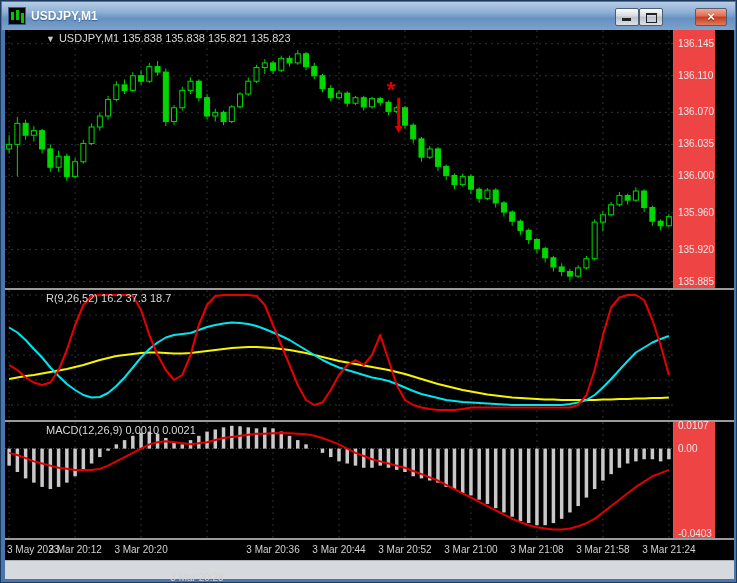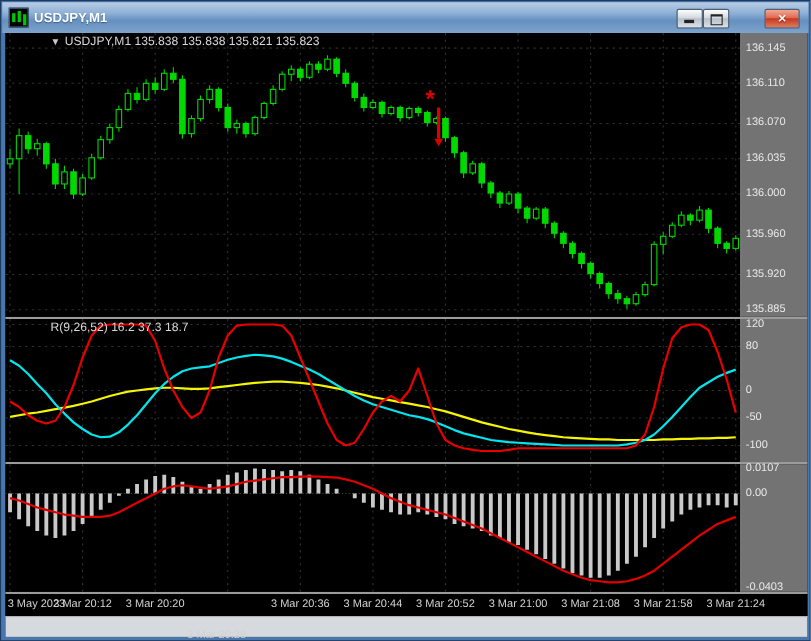--- a/index.html
+++ b/index.html
@@ -17,21 +17,21 @@
   .btn-max{right:72px;width:22px;}
   .btn-close{right:8px;width:30px;background:linear-gradient(180deg,#f2a793,#e06a50 45%,#c53a22 50%,#e07b5c);}
   .glyph-min{position:absolute;left:6px;bottom:4px;width:9px;height:3px;background:#222;}
   .glyph-max{position:absolute;left:6px;top:4px;width:9px;height:7px;border:1px solid #222;border-top:2px solid #222;}
   .glyph-close{position:absolute;left:0;top:0;width:100%;height:100%;color:#fff;font-size:13px;font-weight:bold;
     text-align:center;line-height:15px;text-shadow:0 1px 1px #7e1d0d;}
   .client{position:absolute;left:4px;top:29px;width:729px;height:549px;background:#000;}
   .row{display:flex;}
   .plot{position:relative;background:#000;}
   .plot svg{display:block;}
-  .axis{position:relative;width:61px;background:#737373;border-left:1px solid #7e7e7e;box-sizing:border-box;}
+  .axis{position:relative;width:42px;background:#ef4444;border-left:1px solid #7e7e7e;box-sizing:border-box;}
   .axis span{position:absolute;left:4px;color:#e8e8e8;font-size:10px;white-space:nowrap;}
   .separator{height:2px;background:#9b9b9b;}
   .overlay-label{position:absolute;left:3px;top:2px;color:#d8d8d8;font-size:11px;white-space:nowrap;z-index:3;margin-left:38px;}
   .dropdown{color:#c8c8c8;font-size:9px;margin-right:4px;cursor:pointer;}
   .timeaxis{position:relative;height:20px;background:#000;}
   .timeaxis span{position:absolute;top:4px;color:#d2d2d2;font-size:10px;white-space:nowrap;}
   .bottomstrip{height:19px;background:#d6d9de;border-top:1px solid #aeb3ba;box-sizing:border-box;}
 </style>
 </head>
 <body>
@@ -289,33 +289,27 @@
               <line x1="0" y1="25" x2="668" y2="25" stroke="#313131" stroke-dasharray="2,4"></line>
               <line x1="0" y1="65" x2="668" y2="65" stroke="#313131" stroke-dasharray="2,4"></line>
               <line x1="0" y1="90" x2="668" y2="90" stroke="#313131" stroke-dasharray="2,4"></line>
               <line x1="0" y1="115" x2="668" y2="115" stroke="#313131" stroke-dasharray="2,4"></line>
             </g>
             <polyline points="4.1234567901234565,89 12.37037037037037,87.5 20.61728395061728,86 28.864197530864196,85 37.11111111111111,83.5 45.35802469135802,82 53.60493827160494,80.5 61.85185185185185,79 70.09876543209876,77 78.34567901234567,75 86.59259259259258,72.5 94.83950617283949,70 103.08641975308642,68 111.33333333333333,66 119.58024691358024,65 127.82716049382715,64 136.07407407407408,63 144.320987654321,62.5 152.5679012345679,62.5 160.8148148148148,63 169.06172839506172,63.5 177.30864197530863,63.5 185.55555555555554,63 193.80246913580245,62 202.04938271604937,61 210.29629629629628,60 218.5432098765432,59 226.7901234567901,58 235.037037037037,57.5 243.28395061728392,57 251.53086419753083,57 259.77777777777777,57.5 268.02469135802465,58 276.2716049382716,59 284.5185185185185,60 292.7654320987654,61.5 301.0123456790123,63 309.25925925925924,65 317.5061728395061,67 325.75308641975306,69 334,71 342.2469135802469,72.5 350.4938271604938,74 358.7407407407407,75.5 366.98765432098764,77 375.2345679012345,78.5 383.48148148148147,80 391.72839506172835,82 399.9753086419753,84 408.2222222222222,86.5 416.4691358024691,89 424.716049382716,91.5 432.96296296296293,94 441.2098765432098,96 449.45679012345676,98 457.70370370370364,100 465.9506172839506,101.5 474.1975308641975,103 482.4444444444444,104.5 490.69135802469134,105.5 498.9382716049382,106.5 507.18518518518516,107.5 515.4320987654321,108 523.679012345679,108.5 531.9259259259259,109 540.1728395061727,109.5 548.4197530864197,109.5 556.6666666666666,110 564.9135802469135,110 573.1604938271604,110 581.4074074074074,110 589.6543209876543,110 597.9012345679012,109.5 606.1481481481482,109.5 614.395061728395,109 622.6419753086419,109 630.8888888888888,108.5 639.1358024691358,108.5 647.3827160493827,108 655.6296296296296,108 663.8765432098764,107.5" fill="none" stroke="#f5f500" stroke-width="2" stroke-linejoin="round"></polyline>
             <polyline points="4.1234567901234565,37.5 12.37037037037037,42.5 20.61728395061728,50 28.864197530864196,59 37.11111111111111,67.5 45.35802469135802,77.5 53.60493827160494,86 61.85185185185185,94 70.09876543209876,100 78.34567901234567,105 86.59259259259258,107.5 94.83950617283949,107 103.08641975308642,103 111.33333333333333,96 119.58024691358024,87.5 127.82716049382715,77.5 136.07407407407408,67.5 144.320987654321,59 152.5679012345679,52.5 160.8148148148148,47.5 169.06172839506172,45 177.30864197530863,44 185.55555555555554,43 193.80246913580245,40 202.04938271604937,37 210.29629629629628,35 218.5432098765432,33.5 226.7901234567901,32.5 235.037037037037,33 243.28395061728392,34 251.53086419753083,36 259.77777777777777,39 268.02469135802465,42.5 276.2716049382716,46 284.5185185185185,50 292.7654320987654,55 301.0123456790123,60 309.25925925925924,65 317.5061728395061,70 325.75308641975306,74 334,77.5 342.2469135802469,80 350.4938271604938,82.5 358.7407407407407,85 366.98765432098764,87.5 375.2345679012345,89 383.48148148148147,91 391.72839506172835,94 399.9753086419753,97.5 408.2222222222222,101 416.4691358024691,104 424.716049382716,106 432.96296296296293,108 441.2098765432098,110 449.45679012345676,111 457.70370370370364,112 465.9506172839506,112.5 474.1975308641975,113 482.4444444444444,113.5 490.69135802469134,114 498.9382716049382,114.5 507.18518518518516,115 515.4320987654321,115 523.679012345679,115 531.9259259259259,115 540.1728395061727,115 548.4197530864197,115 556.6666666666666,115 564.9135802469135,114 573.1604938271604,112.5 581.4074074074074,110 589.6543209876543,105 597.9012345679012,97.5 606.1481481481482,89 614.395061728395,80 622.6419753086419,71 630.8888888888888,62.5 639.1358024691358,57.5 647.3827160493827,52.5 655.6296296296296,49 663.8765432098764,46" fill="none" stroke="#00e5ee" stroke-width="2" stroke-linejoin="round"></polyline>
             <polyline points="4.1234567901234565,75 12.37037037037037,80 20.61728395061728,87.5 28.864197530864196,92.5 37.11111111111111,95 45.35802469135802,92.5 53.60493827160494,80 61.85185185185185,60 70.09876543209876,35 78.34567901234567,15 86.59259259259258,6 94.83950617283949,5 103.08641975308642,5 111.33333333333333,5 119.58024691358024,5 127.82716049382715,6 136.07407407407408,20 144.320987654321,45 152.5679012345679,65 160.8148148148148,80 169.06172839506172,90 177.30864197530863,85 185.55555555555554,65 193.80246913580245,35 202.04938271604937,15 210.29629629629628,6 218.5432098765432,5 226.7901234567901,5 235.037037037037,5 243.28395061728392,5 251.53086419753083,6 259.77777777777777,15 268.02469135802465,35 276.2716049382716,55 284.5185185185185,75 292.7654320987654,95 301.0123456790123,110 309.25925925925924,115 317.5061728395061,112.5 325.75308641975306,100 334,85 342.2469135802469,75 350.4938271604938,70 358.7407407407407,75 366.98765432098764,65 375.2345679012345,45 383.48148148148147,70 391.72839506172835,95 399.9753086419753,110 408.2222222222222,115 416.4691358024691,117.5 424.716049382716,119 432.96296296296293,120 441.2098765432098,120 449.45679012345676,120 457.70370370370364,119 465.9506172839506,117.5 474.1975308641975,117.5 482.4444444444444,117.5 490.69135802469134,117.5 498.9382716049382,117.5 507.18518518518516,117.5 515.4320987654321,117.5 523.679012345679,117.5 531.9259259259259,117.5 540.1728395061727,117.5 548.4197530864197,117.5 556.6666666666666,117.5 564.9135802469135,117.5 573.1604938271604,115 581.4074074074074,105 589.6543209876543,80 597.9012345679012,45 606.1481481481482,17.5 614.395061728395,7.5 622.6419753086419,5 630.8888888888888,5 639.1358024691358,10 647.3827160493827,30 655.6296296296296,55 663.8765432098764,85" fill="none" stroke="#e80000" stroke-width="2" stroke-linejoin="round"></polyline>
           </svg>
       </div>
-      <div class="axis" id="mid-axis">
-          <span style="top: -1px;">120</span>
-          <span style="top: 19px;">80</span>
-          <span style="top: 59px;">0</span>
-          <span style="top: 84px;">-50</span>
-          <span style="top: 109px;">-100</span>
-        </div>
     </div>
 
     <div class="separator"></div>
 
     <div class="row">
       <div class="plot">
+        <div class="overlay-label">MACD(12,26,9) 0.0010 0.0021</div>
         <svg id="macd-svg" width="668" height="116">
             <g>
               <line x1="4.1234567901234565" y1="0" x2="4.1234567901234565" y2="116" stroke="#313131" stroke-dasharray="2,4"></line>
               <line x1="70.09876543209876" y1="0" x2="70.09876543209876" y2="116" stroke="#313131" stroke-dasharray="2,4"></line>
               <line x1="136.07407407407408" y1="0" x2="136.07407407407408" y2="116" stroke="#313131" stroke-dasharray="2,4"></line>
               <line x1="202.04938271604937" y1="0" x2="202.04938271604937" y2="116" stroke="#313131" stroke-dasharray="2,4"></line>
               <line x1="268.02469135802465" y1="0" x2="268.02469135802465" y2="116" stroke="#313131" stroke-dasharray="2,4"></line>
               <line x1="334" y1="0" x2="334" y2="116" stroke="#313131" stroke-dasharray="2,4"></line>
               <line x1="399.9753086419753" y1="0" x2="399.9753086419753" y2="116" stroke="#313131" stroke-dasharray="2,4"></line>
               <line x1="465.9506172839506" y1="0" x2="465.9506172839506" y2="116" stroke="#313131" stroke-dasharray="2,4"></line>

